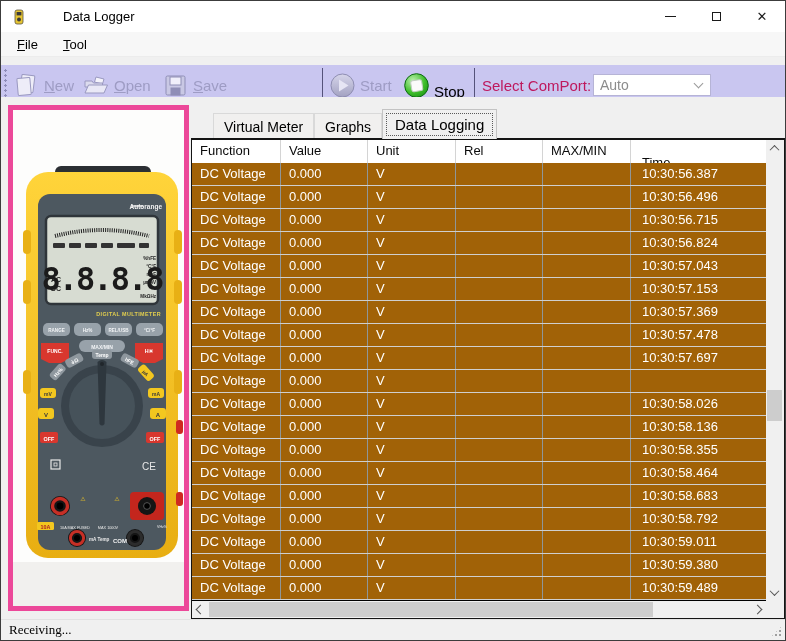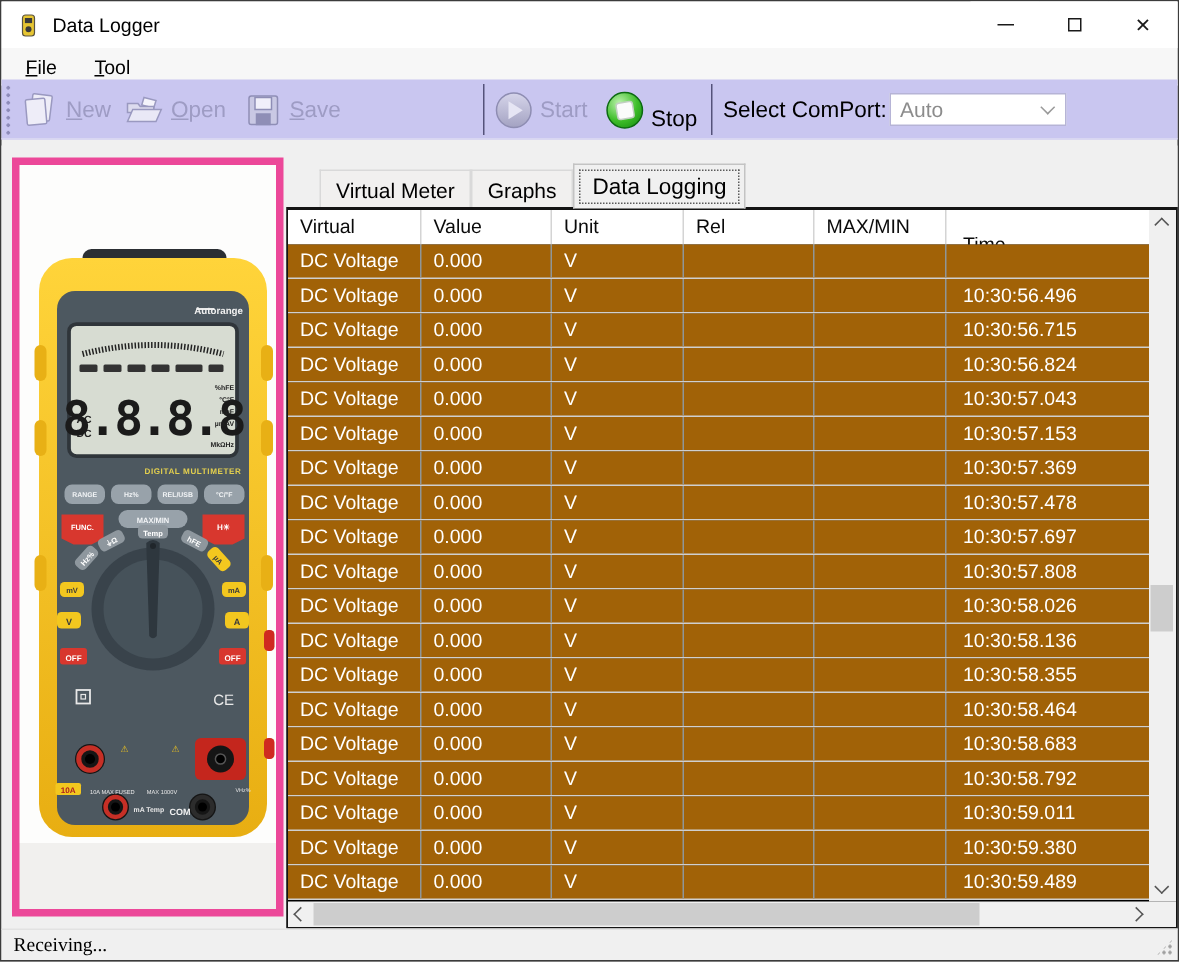--- a/index.html
+++ b/index.html
@@ -1,43 +1,43 @@
 <!DOCTYPE html>
 <html><head>
 <meta charset="utf-8">
 <style>
   * { margin:0; padding:0; box-sizing:border-box; }
   html,body { width:786px; height:641px; }
   body { font-family:"Liberation Sans", sans-serif; background:#f0f0f0; position:relative; overflow:hidden; }
   .window { position:absolute; inset:0; border:1px solid #3c3c3c; background:#f0f0f0; }
 
   
-  .titlebar { position:absolute; left:0; top:0; right:0; height:31px; background:#ffffff; display:flex; align-items:center; }
+  .titlebar { position:absolute; left:0; top:0; right:0; height:31px; background:#ffffff; display:flex; align-items:center;gap:28px; }
   .titlebar .appicon { margin-left:10px; width:16px; height:16px; }
   .titlebar .title { margin-left:8px; font-size:13px; color:#000; }
   .win-controls { position:absolute; right:0; top:0; height:31px; display:flex; }
   .win-btn { width:46px; height:31px; display:flex; align-items:center; justify-content:center; background:#fff; }
   .glyph-min { width:11px; height:1px; background:#1a1a1a; display:block; }
   .glyph-max { width:9px; height:9px; border:1px solid #1a1a1a; display:block; }
   .glyph-close { font-size:13px; color:#1a1a1a; line-height:1; }
 
   
   .menubar { position:absolute; left:0; top:31px; right:0; height:25px; background:#f7f7f7; display:flex; align-items:center; border-bottom:1px solid #ececec; }
   .menu-item { font-size:13px; color:#000; padding:3px 9px; margin-left:7px; }
   .menu-item u { text-decoration:underline; }
 
   
-  .toolbar { position:absolute; left:0; top:52px; right:0; height:40px; background:#c9c6f0; border-bottom:1px solid #d8d6f2; }
+  .toolbar { position:absolute; left:0; top:64px; right:0; height:40px; background:#c9c6f0; border-bottom:1px solid #d8d6f2; }
   .gripper { position:absolute; left:2px; top:3px; width:5px; height:34px;
              background-image:radial-gradient(#8d8bb8 1px, rgba(0,0,0,0) 1.2px); background-size:5px 5px; }
   .tb-btn { position:absolute; top:6px; height:28px; display:flex; align-items:center; gap:4px; }
   .tb-btn .lbl { font-size:15px; color:#9e9cc4; white-space:nowrap; }
   .tb-btn.enabled .lbl { color:#000;margin-top:13px; }
   .tb-sep { position:absolute; top:3px; width:1px; height:34px; background:#55527a; }
-  .comport-label { position:absolute; left:481px; top:0; height:40px; display:flex; align-items:center; font-size:15px; color:#000000; }
+  .comport-label { position:absolute; left:481px; top:0; height:40px; display:flex; align-items:center; font-size:15px; color:#be185d; }
   .combo { position:absolute; left:592px; top:9px; width:118px; height:22px; background:#fff; border:1px solid #b6b4d6; display:flex; align-items:center; }
   .combo .val { font-size:14px; color:#8c8c8c; padding-left:6px; flex:1; }
   .combo .arrow { width:7px; height:7px; border:solid #9a9a9a; border-width:0 1.5px 1.5px 0; transform:rotate(45deg); margin-right:8px; margin-top:-3px; }
 
   
   .content { position:absolute; left:0; top:96px; right:0; bottom:21px; background:#f0f0f0; }
 
   
   .left-panel { position:absolute; left:7px; top:8px; width:181px; height:506px; border:5px solid #ec4899; background:#f1f0ee; overflow:hidden; }
 
@@ -322,34 +322,35 @@
         </div>
       <div class="tab active">
         <span>Data Logging</span>
         <span class="focusring"></span>
       </div>
     </div>
 
     <div class="tablewrap">
       <div class="cols-area">
         <div class="thead">
-          <div class="hcell c-function">Virtual</div>
+          <div class="hcell c-function">Function</div>
           <div class="hcell c-value">Value</div>
           <div class="hcell c-unit">Unit</div>
           <div class="hcell c-rel">Rel</div>
           <div class="hcell c-maxmin">MAX/MIN</div>
           <div class="hcell c-time">Time</div>
         </div>
         <div class="tbody">
             <div class="trow">
               <div class="tcell c-function">DC Voltage</div>
               <div class="tcell c-value">0.000</div>
               <div class="tcell c-unit">V</div>
               <div class="tcell c-rel"></div>
               <div class="tcell c-maxmin"></div>
+              <div class="tcell c-time">10:30:56.387</div>
             </div>
             <div class="trow">
               <div class="tcell c-function">DC Voltage</div>
               <div class="tcell c-value">0.000</div>
               <div class="tcell c-unit">V</div>
               <div class="tcell c-rel"></div>
               <div class="tcell c-maxmin"></div>
               <div class="tcell c-time">10:30:56.496</div>
             </div>
             <div class="trow">
@@ -407,21 +408,20 @@
               <div class="tcell c-rel"></div>
               <div class="tcell c-maxmin"></div>
               <div class="tcell c-time">10:30:57.697</div>
             </div>
             <div class="trow">
               <div class="tcell c-function">DC Voltage</div>
               <div class="tcell c-value">0.000</div>
               <div class="tcell c-unit">V</div>
               <div class="tcell c-rel"></div>
               <div class="tcell c-maxmin"></div>
-              <div class="tcell c-time">10:30:57.808</div>
             </div>
             <div class="trow">
               <div class="tcell c-function">DC Voltage</div>
               <div class="tcell c-value">0.000</div>
               <div class="tcell c-unit">V</div>
               <div class="tcell c-rel"></div>
               <div class="tcell c-maxmin"></div>
               <div class="tcell c-time">10:30:58.026</div>
             </div>
             <div class="trow">

